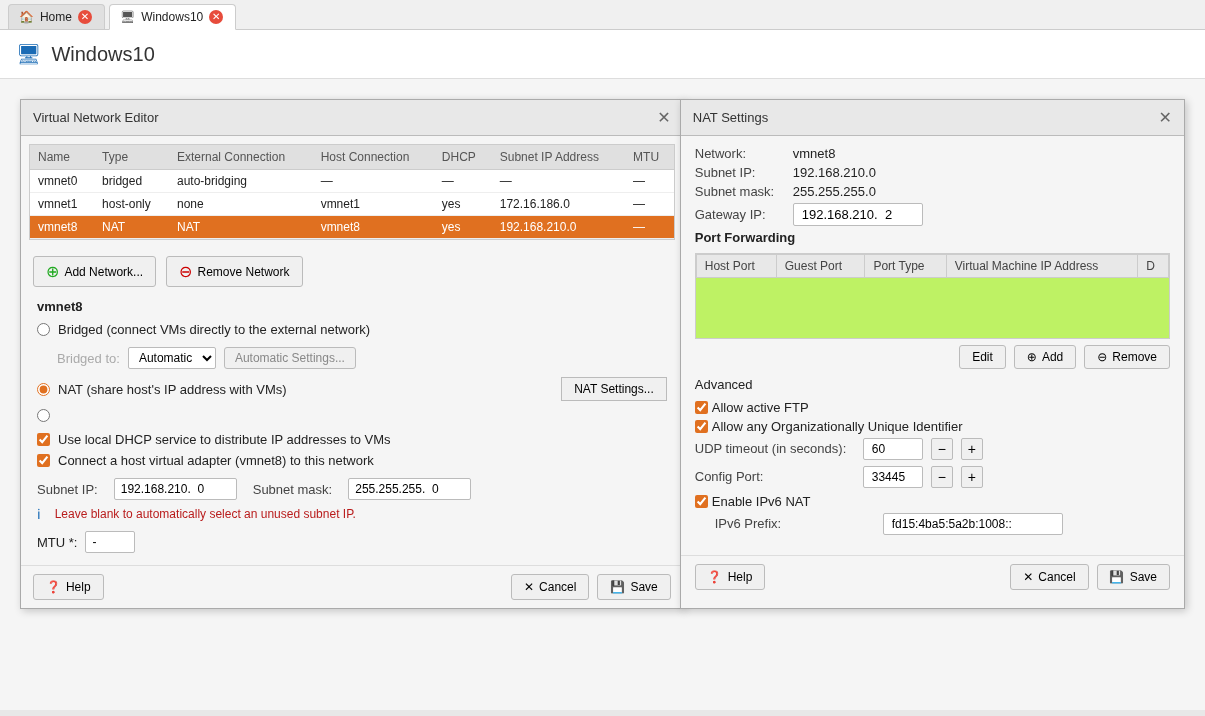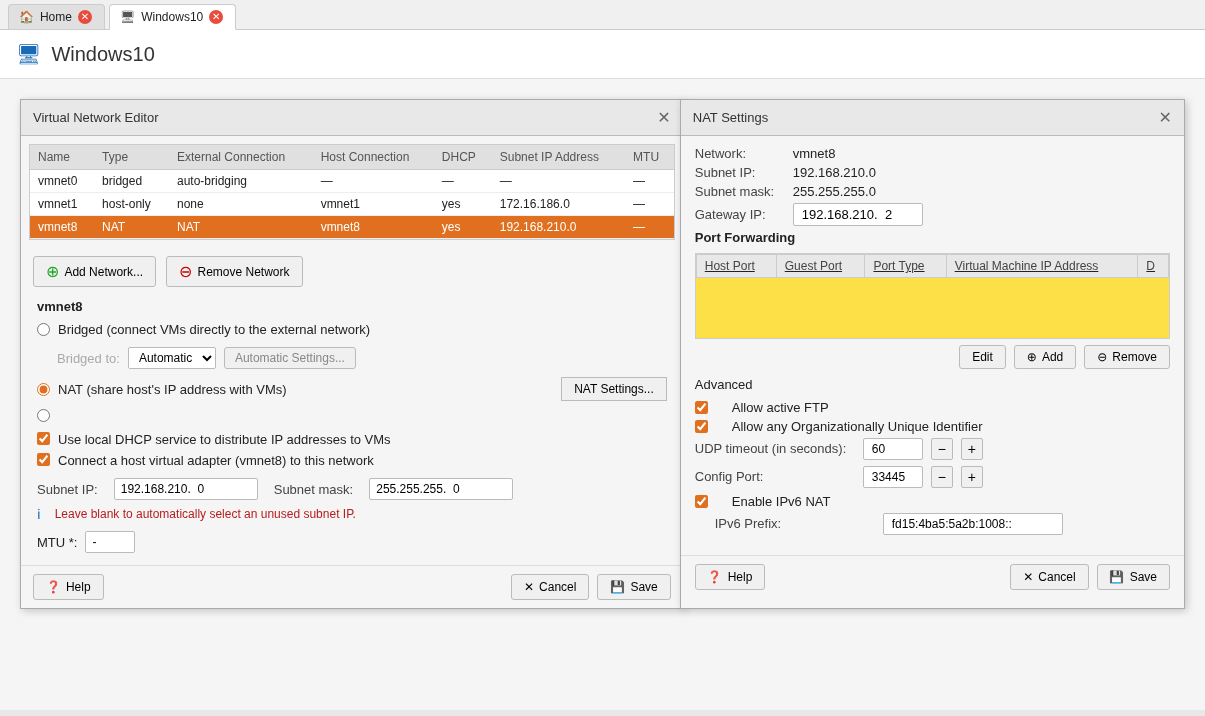--- a/index.html
+++ b/index.html
@@ -44,25 +44,25 @@
     .net-settings { padding: 4px 16px 8px; }
     .net-name { font-weight: bold; margin-bottom: 8px; font-size: 13px; }
     .radio-group { display: flex; flex-direction: column; gap: 8px; }
     .radio-row { display: flex; align-items: center; gap: 8px; }
     .radio-row input[type=radio] { margin: 0; }
     .bridged-options { display: flex; align-items: center; gap: 8px; margin-left: 20px; margin-top: 2px; }
     .bridged-select { padding: 2px 6px; border: 1px solid #bbb; background: white; font-size: 12px; border-radius: 2px; }
     .bridged-btn { padding: 3px 10px; border: 1px solid #bbb; background: #f0f0f0; border-radius: 3px; font-size: 12px; cursor: pointer; color: #888; }
     .nat-settings-btn { padding: 4px 12px; border: 1px solid #bbb; background: #f0f0f0; border-radius: 0; font-size: 12px; cursor: pointer; }
     .nat-row { display: flex; align-items: center; justify-content: space-between; }
-    .checkbox-row { display: flex; align-items: flex-start; gap: 8px; }
+    .checkbox-row { display: flex; align-items: center; gap: 8px; }
     .checkbox-row input[type=checkbox] { margin: 0; accent-color: #e07020; }
     .subnet-row { display: flex; align-items: center; gap: 16px; margin-top: 10px; }
     .subnet-label { color: #444; }
-    .subnet-input { padding: 3px 6px; border: 1px solid #bbb; background: white; border-radius: 2px; font-size: 12px; width: 144px; }
+    .subnet-input { padding: 3px 6px; border: 1px solid #bbb; background: white; border-radius: 2px; font-size: 12px; width: 123px; }
     .info-row { display: flex; align-items: center; gap: 6px; margin-top: 4px; margin-left: 0; }
     .info-icon { color: #1a6bb5; font-size: 14px; }
     .info-text { color: #b91c1c; font-size: 12px; padding-left: 8px; }
     .mtu-row { display: flex; align-items: center; gap: 8px; margin-top: 8px; }
     .mtu-input { padding: 3px 6px; border: 1px solid #bbb; background: white; border-radius: 2px; font-size: 12px; width: 50px; }
     .bottom-btn-row { display: flex; justify-content: space-between; align-items: center; padding: 8px 12px; border-top: 1px solid #ddd; margin-top: 4px; }
     .help-btn { display: flex; align-items: center; gap: 5px; padding: 5px 12px; border: 1px solid #bbb; background: #f0f0f0; border-radius: 3px; cursor: pointer; font-size: 12px; }
     .right-btns { display: flex; gap: 8px; }
     .cancel-btn { display: flex; align-items: center; gap: 5px; padding: 5px 12px; border: 1px solid #bbb; background: #f0f0f0; border-radius: 3px; cursor: pointer; font-size: 12px; }
     .save-btn { display: flex; align-items: center; gap: 5px; padding: 5px 12px; border: 1px solid #bbb; background: #f0f0f0; border-radius: 3px; cursor: pointer; font-size: 12px; }
@@ -71,25 +71,25 @@
     .nat-dialog { background: #f5f5f5; border: 1px solid #aaa; box-shadow: 2px 2px 8px rgba(0,0,0,0.2); width: 510px; margin-left: -4px; }
     .nat-section { padding: 10px 14px; }
     .nat-info-row { display: flex; gap: 8px; margin-bottom: 4px; font-size: 13px; }
     .nat-info-label { color: #444; min-width: 90px; }
     .nat-info-value { color: #222; }
     .gateway-row { display: flex; align-items: center; gap: 8px; margin-bottom: 4px; }
     .gateway-input { padding: 3px 8px; border: 1px solid #bbb; background: white; border-radius: 2px; font-size: 13px; width: 130px; }
     .section-title { font-weight: bold; font-size: 13px; margin-bottom: 8px; margin-top: 4px; }
     .port-forwarding-table { width: 100%; border-collapse: collapse; font-size: 12px; }
     .port-forwarding-table th { background: #e8e8e8; padding: 4px 8px; text-align: left; font-weight: normal; color: #444; border: 1px solid #ccc; }
-    .pf-container { border: 1px solid #ccc; margin-bottom: 6px; background: #fde047; min-height: 80px; text-decoration: underline; }
+    .pf-container { border: 1px solid #ccc; margin-bottom: 6px; background: #bef264; min-height: 80px; }
     .pf-btn-row { display: flex; justify-content: flex-end; gap: 8px; margin-bottom: 8px; }
     .pf-btn { display: flex; align-items: flex-start; gap: 5px; padding: 4px 12px; border: 1px solid #bbb; background: #f0f0f0; border-radius: 3px; cursor: pointer; font-size: 12px; }
     .advanced-title { font-weight: normal; font-size: 13px; margin-bottom: 8px; margin-top: 6px; }
-    .adv-checkbox-row { display: flex; align-items: center; gap: 24px; margin-bottom: 4px; }
+    .adv-checkbox-row { display: flex; align-items: center; gap: 4px; margin-bottom: 4px; }
     .adv-checkbox-row input[type=checkbox] { margin: 0; accent-color: #e07020; }
     .adv-spinbox-row { display: flex; align-items: center; gap: 8px; margin-bottom: 6px; }
     .adv-label { color: #444; min-width: 160px; }
     .adv-input { padding: 3px 8px; border: 1px solid #bbb; background: white; border-radius: 2px; font-size: 12px; width: 60px; }
     .spin-btn { width: 22px; height: 22px; border: 1px solid #bbb; background: #f0f0f0; border-radius: 2px; cursor: pointer; font-size: 14px; display: flex; align-items: center; justify-content: center; }
     .ipv6-prefix-input { padding: 3px 8px; border: 1px solid #bbb; background: white; border-radius: 2px; font-size: 12px; width: 180px; }
     .nat-bottom-btn-row { display: flex; justify-content: space-between; align-items: center; padding: 8px 14px; border-top: 1px solid #ddd; margin-top: 4px; }
 
     .orange-radio { accent-color: #e07020; }
     .disabled-text { color: #aaa; }

